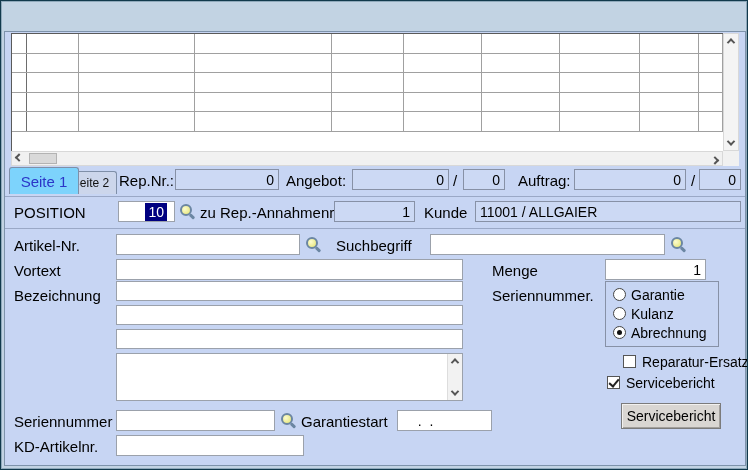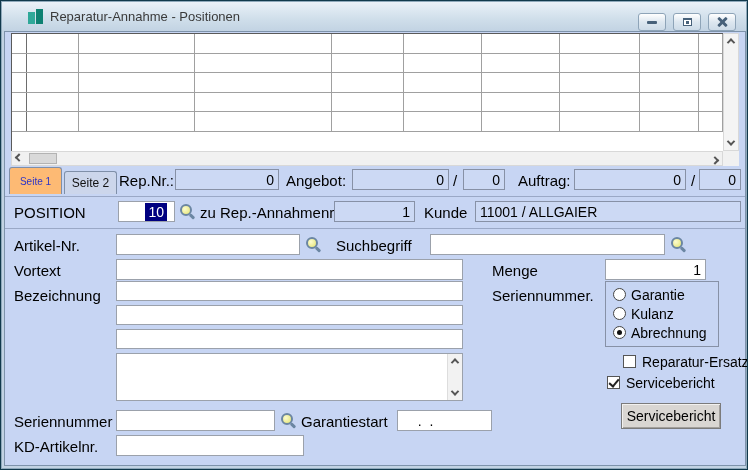--- a/index.html
+++ b/index.html
@@ -84,21 +84,21 @@
   .ch-down { transform:rotate(225deg) translate(1px,1px); }
   .ch-left { transform:rotate(-45deg) translate(1px,-1px); }
   .ch-right{ transform:rotate(135deg) translate(1px,-1px); }
   .hthumb { position:absolute; left:17px; top:1px; width:28px; height:11px; background:#d9d9d9; border:1px solid #b3b3b3; }
 
   
   .tab {
     position:absolute; border:1px solid #7f8fa8; border-bottom:none;
     border-radius:3px 3px 0 0; display:flex; align-items:center; justify-content:center;
   }
-  .tab.active { left:4px; top:135px; width:53px; height:27px; background:#fdba74; color:#2b35c8; font-size:10px; z-index:2; }
+  .tab.active { left:4px; top:135px; width:70px; height:27px; background:#7dd3fc; color:#2b35c8; font-size:15px; z-index:2; }
   .tab.inactive { left:59px; top:139px; width:53px; height:23px; background:#ccd6eb; color:#111; font-size:12px; }
 
   
   .mag { position:absolute; width:15px; height:15px; }
   .mag::before {
     content:""; position:absolute; left:0; top:0; width:8px; height:8px;
     border:2px solid #6b86a2; border-radius:50%;
     background:radial-gradient(circle at 35% 35%, #fcfccf, #e3e370);
   }
   .mag::after {
@@ -133,38 +133,20 @@
   }
 
   .selhl { background:#000080; color:#fff; padding:1px 3px; margin-right:3px; font-size:14px; }
   .date-val { white-space:pre; padding-left:12px; }
 </style>
 </head>
 <body>
 
 <div class="window">
 
-  <div class="titlebar">
-    <span class="app-icon">
-        <i class="b1"></i>
-        <i class="b2"></i>
-      </span>
-    <span class="title">Reparatur-Annahme - Positionen</span>
-    <span class="winbtns">
-      <span class="wbtn">
-          <span class="glyph-min"></span>
-        </span>
-      <span class="wbtn">
-          <span class="glyph-max"></span>
-        </span>
-      <span class="wbtn">
-          <span class="glyph-close"></span>
-        </span>
-    </span>
-  </div>
 
   <div class="form">
 
     <div class="grid">
       <div class="grid-main">
         <div id="grid-rows">
             <div class="grow">
               <div class="gc sel-col" style="flex: 0 0 15px;"></div>
               <div class="gc" style="flex: 0 0 52px;"></div>
               <div class="gc" style="flex: 0 0 116px;"></div>

